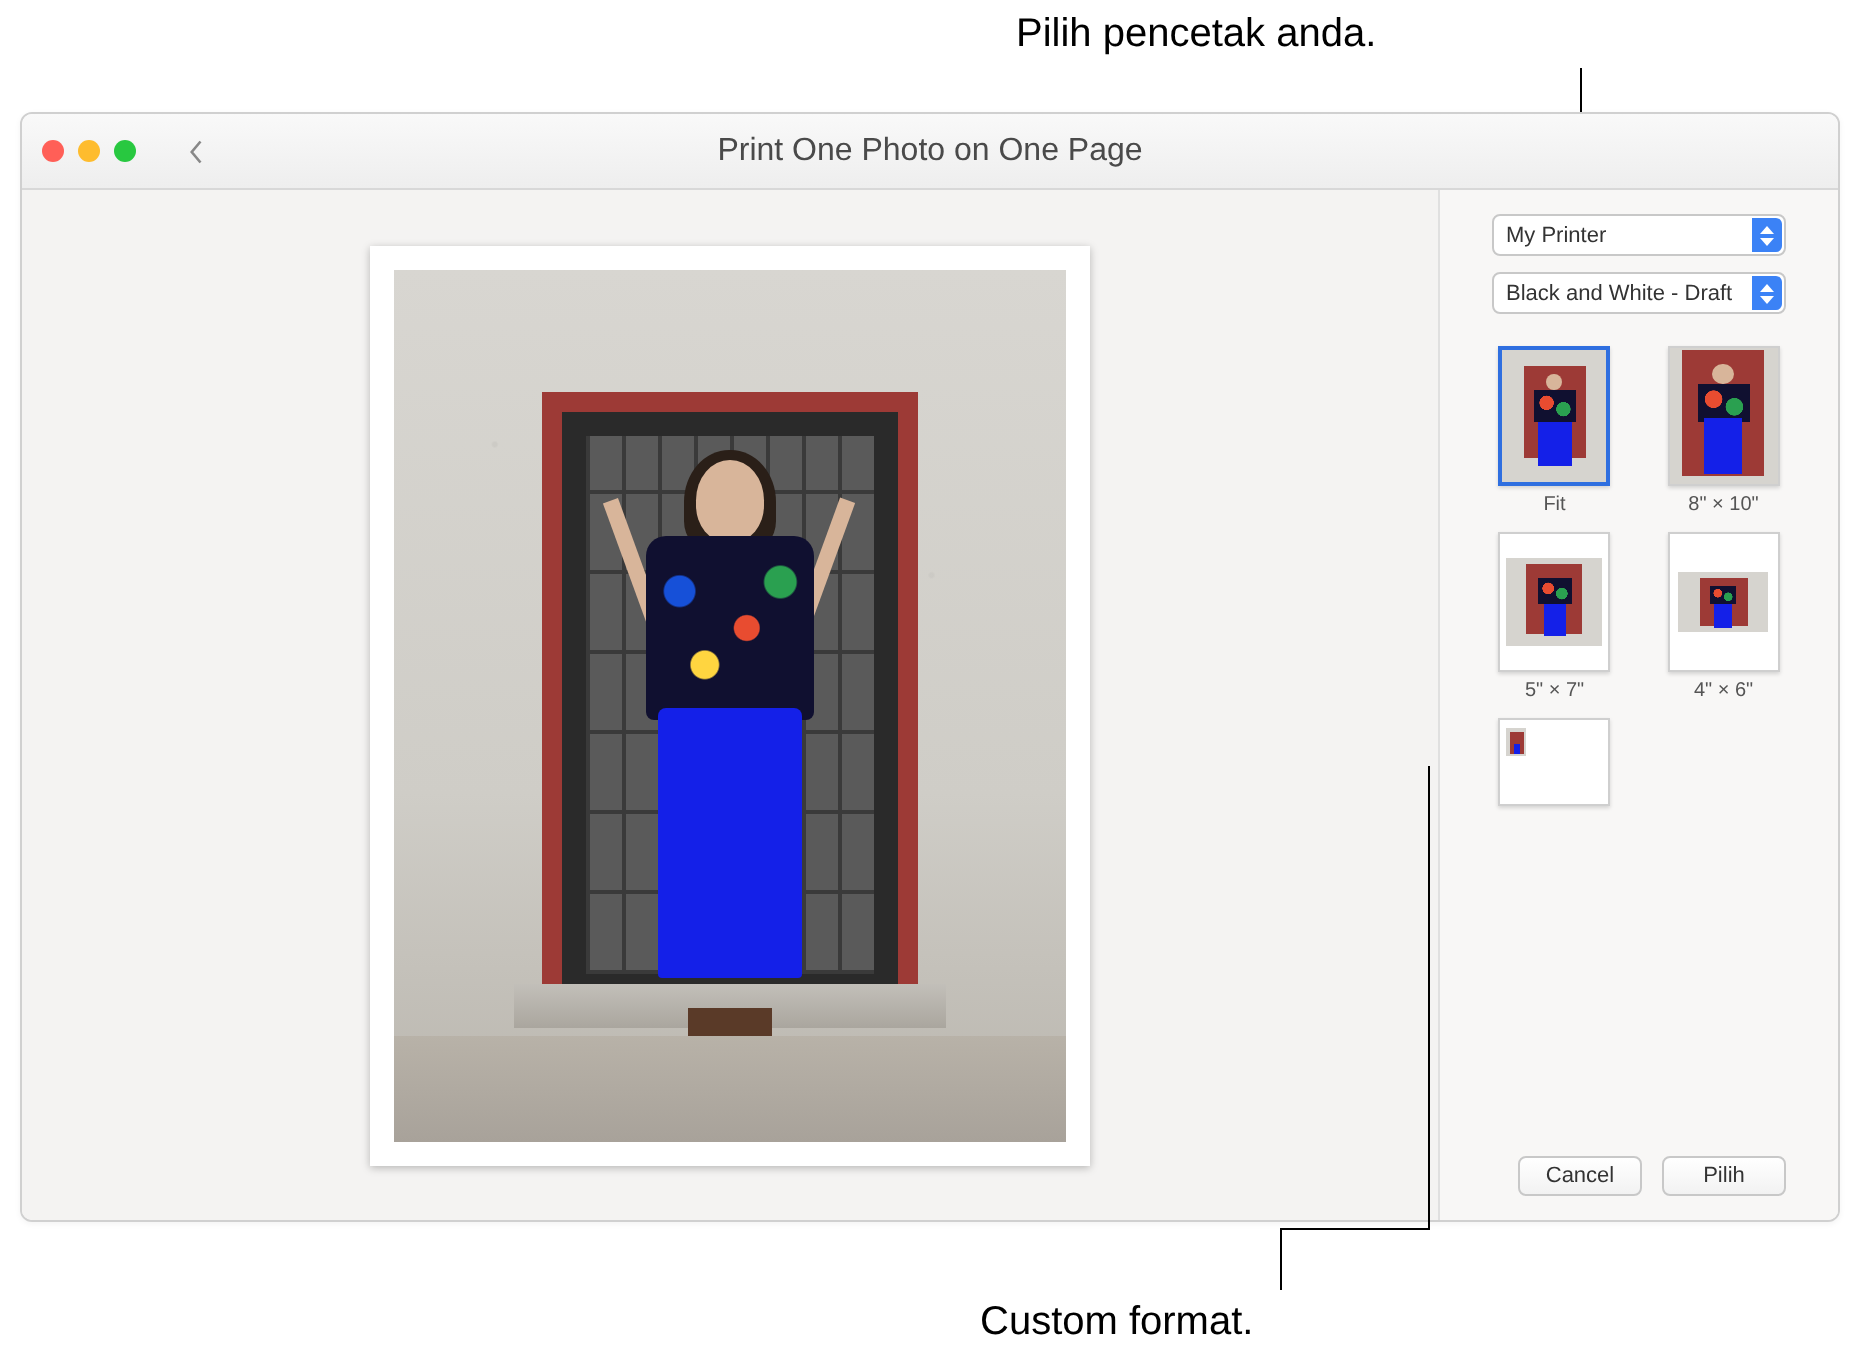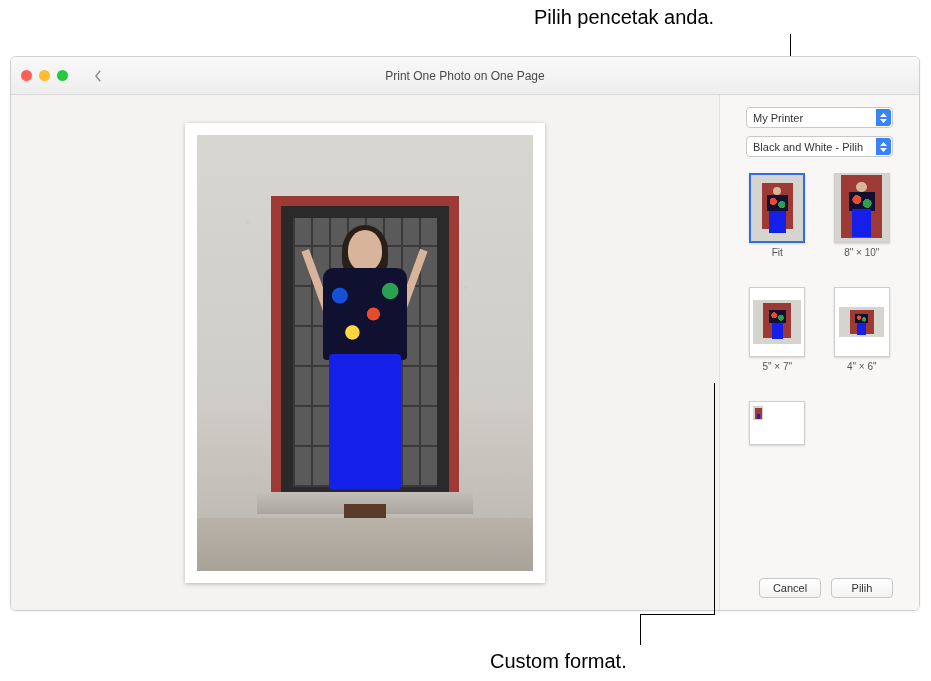--- a/index.html
+++ b/index.html
@@ -8,21 +8,21 @@
       background: #fff;
       width: 931px;
       height: 681px;
       position: relative;
     }
     .callout {
       position: absolute;
       font-size: 20px;
       color: #000;
     }
-    .callout-top { top: 6px; left: 534px; }
+    .callout-top { top: 6px; left: 508px; }
     .callout-bottom { bottom: 8px; left: 490px; }
     .callout-line {
       position: absolute;
       background: #000;
     }
     .line-top { top: 34px; left: 790px; width: 1px; height: 74px; }
     .line-bottom { bottom: 36px; left: 640px; width: 1px; height: 30px; }
     .line-bottom-h { bottom: 66px; left: 640px; height: 1px; width: 75px; }
     .line-bottom-v2 { left: 714px; width: 1px; height: 231px; top: 383px; }
 
@@ -58,21 +58,21 @@
     .back-btn {
       margin-left: 22px;
       width: 16px; height: 16px;
       display: flex; align-items: center; justify-content: center;
       color: #7a7a7a;
     }
     .title {
       position: absolute;
       left: 0; right: 0;
       text-align: center;
-      font-size: 12px;
+      font-size: 16px;
       color: #4a4a4a;
       pointer-events: none;
     }
     .content {
       display: flex;
       height: calc(100% - 38px);
       background: #f4f3f2;
     }
     .preview-area {
       flex: 1;
@@ -178,21 +178,21 @@
       border-radius: 0 3px 3px 0;
       display: flex; flex-direction: column; align-items:center; justify-content:center;
     }
     .select-arrows svg { width:7px; height:5px; }
 
     .layouts {
       flex: 1;
       margin-top: 4px;
       display: grid;
       grid-template-columns: 1fr 1fr;
-      gap: 29px 26px;
+      gap: 8px 26px;
       align-content: start;
       padding: 4px 2px;
     }
     .layout-item { display:flex; flex-direction:column; align-items:center; gap:4px; }
     .thumb {
       width: 56px; height: 70px;
       background:#fff;
       border:1px solid #cfcfcf;
       box-shadow: 0 1px 2px rgba(0,0,0,0.15);
       position: relative;
@@ -278,21 +278,21 @@
         <span class="select-arrows">
           <svg viewBox="0 0 7 5">
               <path d="M0 4 L3.5 0 L7 4" fill="#fff"></path>
             </svg>
           <svg viewBox="0 0 7 5">
               <path d="M0 1 L3.5 5 L7 1" fill="#fff"></path>
             </svg>
         </span>
       </div>
       <div class="select">
-        <span>Black and White - Pilih</span>
+        <span>Black and White - Draft</span>
         <span class="select-arrows">
           <svg viewBox="0 0 7 5">
               <path d="M0 4 L3.5 0 L7 4" fill="#fff"></path>
             </svg>
           <svg viewBox="0 0 7 5">
               <path d="M0 1 L3.5 5 L7 1" fill="#fff"></path>
             </svg>
         </span>
       </div>
 

